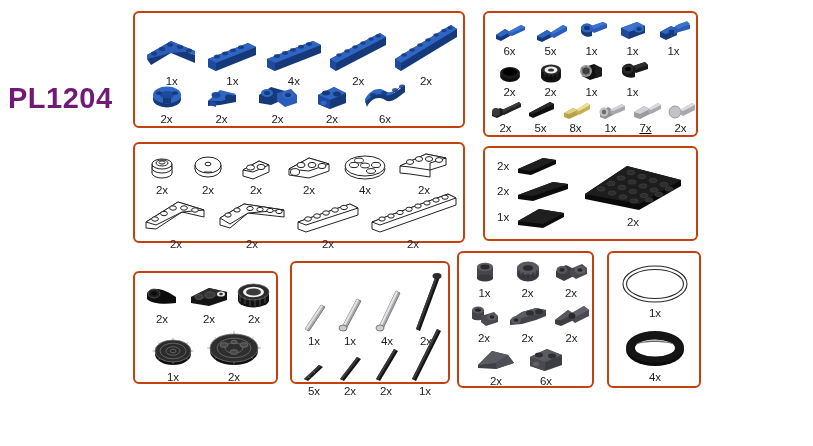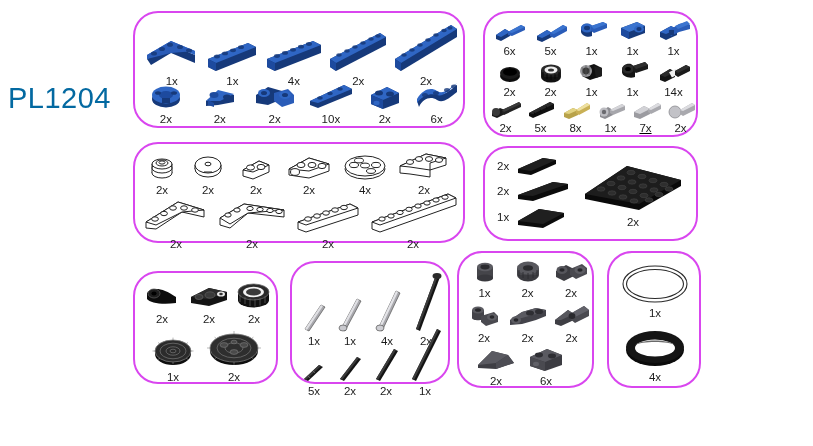--- a/index.html
+++ b/index.html
@@ -5,28 +5,28 @@
   html,body{margin:0;padding:0;}
   body{
     width:813px;height:446px;background:#ffffff;
     font-family:"Liberation Sans", sans-serif;
     overflow:hidden;position:relative;
   }
   #stage{position:absolute;left:0;top:0;width:813px;height:446px;}
 
   .set-label{
     position:absolute;left:8px;top:82px;
-    font-size:29px;font-weight:400;letter-spacing:.5px;
-    color:#0369a1;white-space:nowrap;
+    font-size:29px;font-weight:700;letter-spacing:.5px;
+    color:#701a75;white-space:nowrap;
   }
 
   .panel{
     position:absolute;
-    border:2px solid #d946ef;
-    border-radius:25px;
+    border:2px solid #c2410c;
+    border-radius:6px;
     background:#ffffff;
     box-sizing:border-box;
   }
 
   .row{position:absolute;display:flex;align-items:flex-end;}
   .cell{
     display:flex;flex-direction:column;align-items:center;justify-content:flex-end;
     position:relative;
   }
   .art{display:flex;align-items:flex-end;justify-content:center;}
@@ -182,34 +182,20 @@
             <ellipse cx="12" cy="14" rx="6" ry="4" fill="#2f66c4"></ellipse>
             <ellipse cx="12" cy="14" rx="3" ry="2" fill="#16397a"></ellipse>
             <path d="M22 14 L36 10 L42 16 L42 24 L30 28 L22 22 Z" fill="#2a5cb8"></path>
             <ellipse cx="33" cy="16" rx="6" ry="4" fill="#2f66c4"></ellipse>
             <ellipse cx="33" cy="16" rx="3" ry="2" fill="#16397a"></ellipse>
           </svg>
         </div>
         <div class="qty">2x</div>
       </div>
 
-      <div class="cell" style="width:58px;">
-        <div class="art">
-          <svg width="50" height="30" viewBox="0 0 50 30">
-            <path d="M4 20 L38 4 L46 8 L46 13 L12 27 L4 24 Z" fill="#16397a"></path>
-            <path d="M4 20 L38 4 L46 8 L12 22 Z" fill="#2f66c4"></path>
-            <g fill="#16397a" opacity=".9">
-              <ellipse cx="14" cy="17" rx="2.8" ry="1.8"></ellipse>
-              <ellipse cx="24" cy="12.5" rx="2.8" ry="1.8"></ellipse>
-              <ellipse cx="34" cy="8" rx="2.8" ry="1.8"></ellipse>
-            </g>
-          </svg>
-        </div>
-        <div class="qty">10x</div>
-      </div>
 
       <div class="cell" style="width:52px;">
         <div class="art">
           <svg width="40" height="30" viewBox="0 0 40 30">
             <path d="M6 14 L22 6 L34 12 L34 22 L18 28 L6 23 Z" fill="#16397a"></path>
             <path d="M6 14 L22 6 L34 12 L18 19 Z" fill="#2f66c4"></path>
             <path d="M6 14 L18 19 L18 28 L6 23 Z" fill="#1d4a9e"></path>
             <ellipse cx="14" cy="12" rx="4" ry="2.5" fill="#16397a"></ellipse>
             <ellipse cx="25" cy="13" rx="4" ry="2.5" fill="#16397a"></ellipse>
             <ellipse cx="11.5" cy="22" rx="3" ry="2.2" fill="#2f66c4"></ellipse>
@@ -349,32 +335,20 @@
         <div class="art">
           <svg width="32" height="24" viewBox="0 0 32 24">
             <path d="M5 10 C5 6 9 3 14 4 L18 7 L18 17 C12 19 5 16 5 12 Z" fill="#141414"></path>
             <ellipse cx="11" cy="9" rx="6" ry="4.5" fill="#2a2a2a"></ellipse>
             <ellipse cx="11" cy="9" rx="2.8" ry="2" fill="#000"></ellipse>
             <path d="M16 6 L28 2 L31 5 L31 9 L19 13 L16 11 Z" fill="#1a1a1a"></path>
             <path d="M16 6 L28 2 L31 5 L19 9 Z" fill="#2e2e2e"></path>
           </svg>
         </div>
         <div class="qty">1x</div>
-      </div>
-      <div class="cell" style="width:41px;">
-        <div class="art">
-          <svg width="34" height="22" viewBox="0 0 34 22">
-            <path d="M3 13 L13 7 L18 10 L18 15 L8 20 L3 18 Z" fill="#151515"></path>
-            <path d="M3 13 L13 7 L18 10 L8 15 Z" fill="#2b2b2b"></path>
-            <rect x="13" y="8" width="8" height="6" fill="#efefef" transform="rotate(-28 17 11)"></rect>
-            <path d="M18 9 L29 3 L33 5 L33 9 L21 15 L18 13 Z" fill="#1a1a1a"></path>
-            <path d="M18 9 L29 3 L33 5 L21 11 Z" fill="#2e2e2e"></path>
-          </svg>
-        </div>
-        <div class="qty">14x</div>
       </div>
     </div>
 
     <div class="row" style="left:3px;top:87px;width:210px;">
       <div class="cell" style="width:35px;">
         <div class="art">
           <svg width="32" height="20" viewBox="0 0 32 20">
             <path d="M2 13 L10 8 L15 10 L15 14 L7 18 L2 16 Z" fill="#1a1a1a"></path>
             <ellipse cx="6" cy="12" rx="4" ry="4" fill="#3a3a3a"></ellipse>
             <path d="M12 10 L29 2 L31 4 L31 7 L14 15 L12 13 Z" fill="#222"></path>

